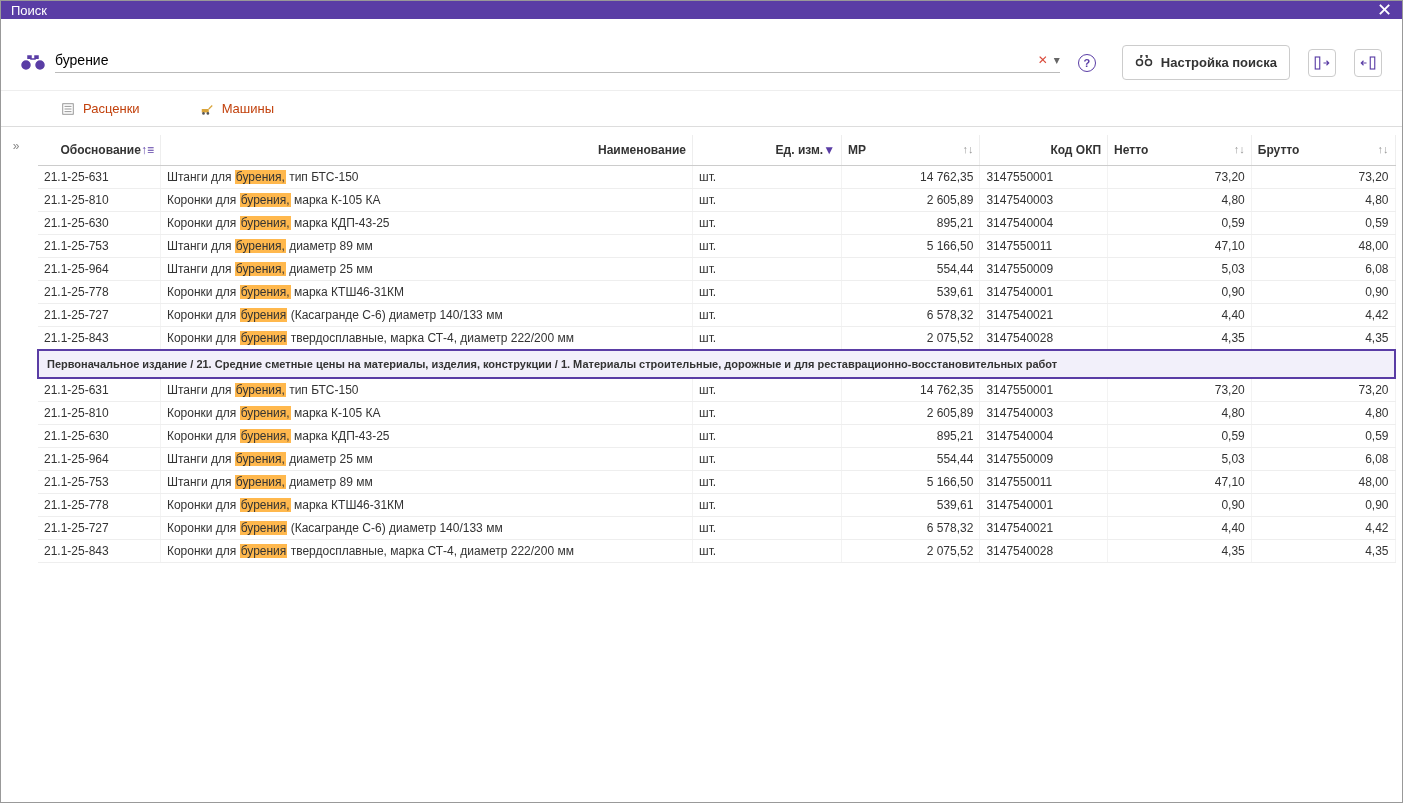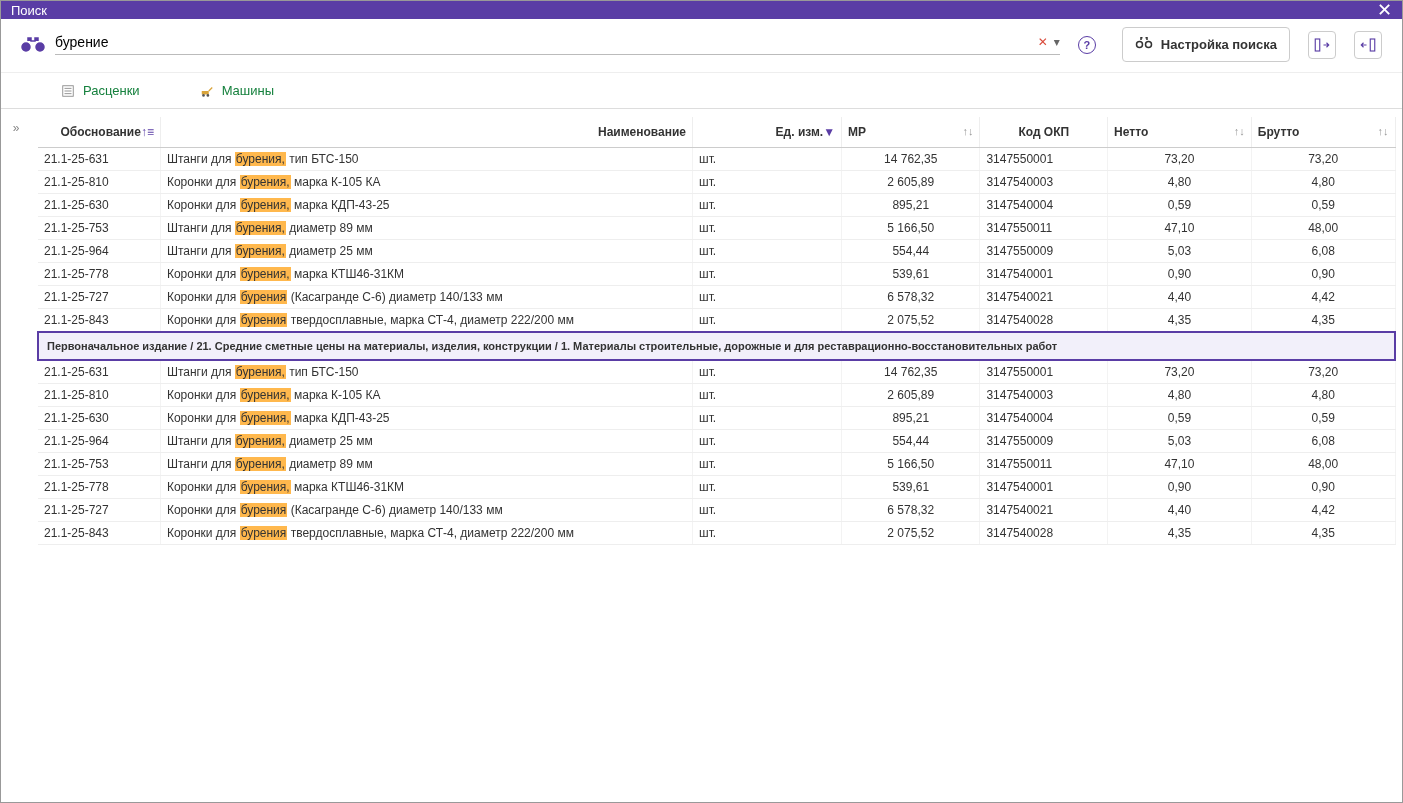--- a/index.html
+++ b/index.html
@@ -1,42 +1,42 @@
 <!DOCTYPE html>
 <html><head>
 <meta charset="utf-8">
 <style>
   * { box-sizing: border-box; margin: 0; padding: 0; font-family: Arial, Helvetica, sans-serif; }
   body { background: #fff; font-size: 12px; color: #333; }
   .window { width: 1403px; height: 803px; border: 1px solid #999; display: flex; flex-direction: column; background:#fff; }
   .titlebar { background: #5A3DA5; color: #fff; height: 18px; display: flex; align-items: center; padding: 0 10px; font-size: 13px; }
   .titlebar .title { flex: 1; }
   .titlebar .close { font-size: 18px; cursor: pointer; }
-  .toolbar { display: flex; align-items: center; padding: 8px 20px 10px 20px; gap: 10px; border-bottom: 1px solid #eee; background:#fff;}
+  .toolbar { display: flex; align-items: center; padding: 26px 20px 10px 20px; gap: 10px; border-bottom: 1px solid #eee; background:#fff;}
   .binoc { width:24px; height:24px; display:inline-block;}
   .searchbox { flex:1; display:flex; align-items:center; border-bottom:1px solid #bbb; padding-bottom:4px;}
   .searchbox input { flex:1; border:none; outline:none; font-size:14px; background:transparent;}
   .searchbox .right-icons { display:flex; align-items:center; gap:6px; color:#666;}
   .searchbox .right-icons span { cursor:pointer;}
   .help-circle { width:18px; height:18px; border:1.5px solid #5A3DA5; border-radius:50%; display:inline-flex; align-items:center; justify-content:center; color:#5A3DA5; font-size:11px; font-weight:bold; margin-left:8px;}
   .btn-settings { margin-left:16px; border:1px solid #ccc; border-radius:4px; padding:6px 12px; display:flex; align-items:center; gap:8px; font-weight:bold; font-size:13px; cursor:pointer; background:#fff;}
   .icon-btn { width:28px; height:28px; border:1px solid #ccc; border-radius:4px; margin-left:8px; display:flex; align-items:center; justify-content:center; cursor:pointer; background:#fff;}
   .tabs { display:flex; border-bottom:1px solid #ddd; background:#fff;}
-  .tabs .tab { padding:10px 30px; display:flex; align-items:center; gap:8px; cursor:pointer; font-size:13px; color:#15803d;}
+  .tabs .tab { padding:10px 30px; display:flex; align-items:center; gap:8px; cursor:pointer; font-size:13px; color:#c2410c;}
   .tabs .tab.active { background:#FFF6D9; border:2px solid #D94A3A; border-radius:2px; margin:4px; padding:6px 40px; font-weight:bold; color:#333;}
   .tabs .tab .ticon { width:14px; height:14px; display:inline-block;}
   .content { flex:1; display:flex; overflow:hidden;}
   .expander { width:30px; display:flex; align-items:flex-start; justify-content:center; padding-top:12px; color:#888; cursor:pointer; }
   .grid-wrap { flex:1; overflow:auto; padding:8px 6px;}
   table { width:100%; border-collapse:collapse; table-layout:fixed;}
   thead th { text-align:right; border-bottom:1px solid #ccc; border-right:1px solid #eee; padding:8px 6px; font-weight:bold; font-size:12px; color:#333; background:#fff; position:sticky; top:0;}
   thead th .arr { float:right; color:#999; font-size:11px;}
   tbody td { border-bottom:1px solid #eee; border-right:1px solid #f3f3f3; padding:4px 6px; font-size:12px; vertical-align:top;}
   tbody tr.group td { background:#F2F0FA; border:2px solid #5A3DA5; font-weight:bold; color:#333; font-size:11px; line-height:1.3; padding:6px 8px;}
-  .num { text-align:center;margin-left:12px;}
+  .num { text-align:right;margin-left:12px;}
   .hl { background:#FFB84D; padding:0 1px;}
   .col-obosn { width:115px;}
   .col-name { width:500px;}
   .col-unit { width:140px;}
   .col-mr { width:130px;}
   .col-okp { width:120px;}
   .col-netto { width:135px;}
   .col-brutto { width:135px;}
   .sort-icon { float:right; color:#5A3DA5; font-size:12px;}
   .filter-icon { float:right; color:#5A3DA5; font-size:12px;}

